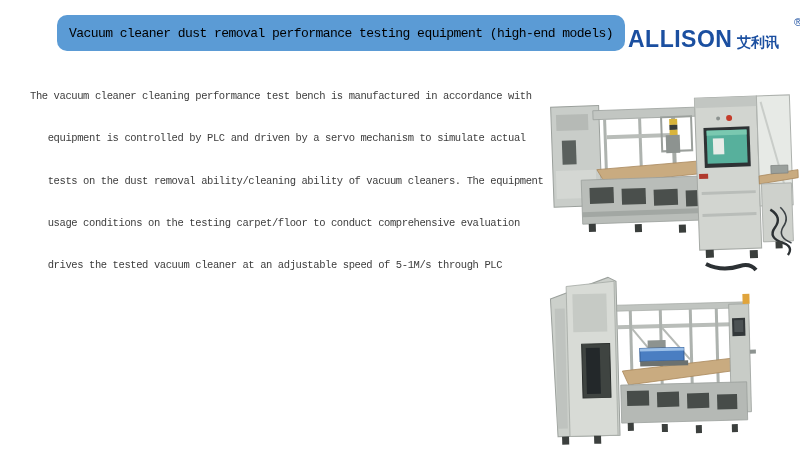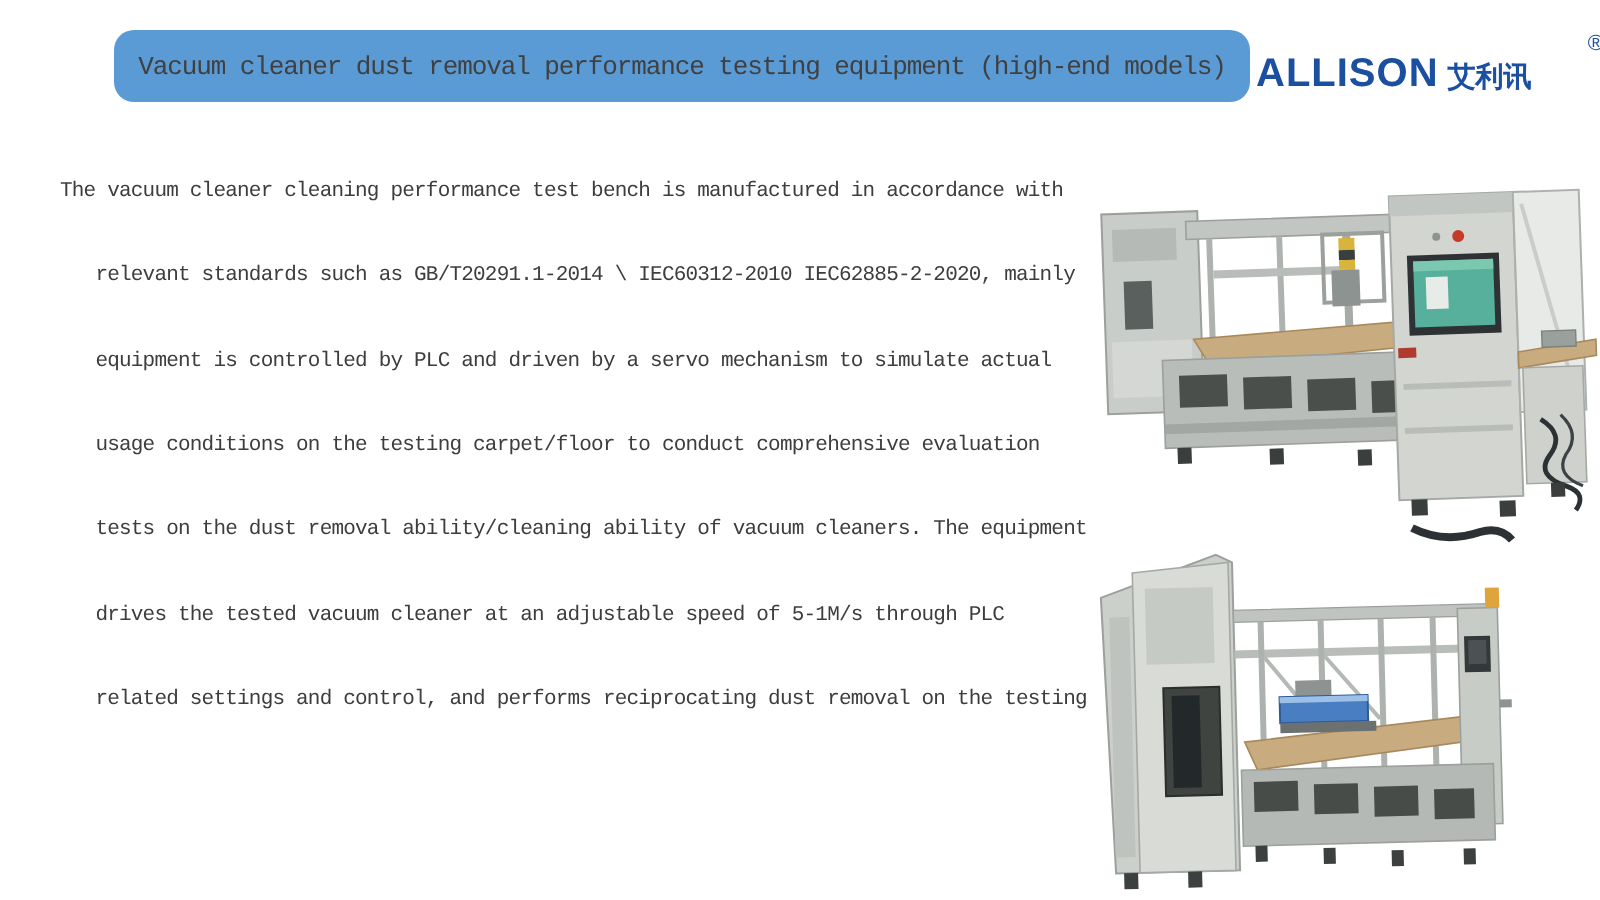--- a/index.html
+++ b/index.html
@@ -6,28 +6,28 @@
   .page {
     position:relative; width:800px; height:450px; background:#ffffff;
     overflow:hidden; font-family:"Liberation Mono","DejaVu Sans Mono",monospace;
   }
   .title-banner {
     position:absolute; left:57px; top:15px; width:568px; height:36px;
     background:#5b9bd5; border-radius:10px;
     display:flex; align-items:center; justify-content:center;
   }
   .title-banner .title-text {
-    color:#404040; font-size:13px; letter-spacing:-0.55px; white-space:pre;
+    color:#000000; font-size:13px; letter-spacing:-0.55px; white-space:pre;
   }
   .logo {
     position:absolute; left:628px; top:26px; width:168px;
     color:#1b4fa0; font-family:"Liberation Sans","DejaVu Sans",sans-serif;
     font-weight:bold; white-space:nowrap;
   }
-  .logo .logo-latin { font-size:20px; letter-spacing:0.5px; }
+  .logo .logo-latin { font-size:23px; letter-spacing:0.5px; }
   .logo .logo-cjk   { font-size:14px; }
   .logo .logo-reg   {
     position:absolute; right:-6px; top:-10px; font-size:11px; font-weight:normal;
   }
   .doc {
     position:absolute; left:30px; top:61px; width:520px;
     font-size:10.5px; letter-spacing:-0.4px; line-height:14.1px;
     color:#3d3d3d; white-space:pre;
   }
   .doc .line { height:14.1px; }
@@ -43,26 +43,24 @@
   </div>
 
   <div class="logo">
     <span class="logo-latin">ALLISON</span>
     <span class="logo-cjk">艾利讯</span>
     <span class="logo-reg">®</span>
   </div>
 
   <div class="doc">
     <div class="line">The vacuum cleaner cleaning performance test bench is manufactured in accordance with</div>
-    <div class="line">   relevant standards such as GB/T20291.1-2014 \ IEC60312-2010 IEC62885-2-2020, mainly</div>
     <div class="line">   equipment is controlled by PLC and driven by a servo mechanism to simulate actual</div>
+    <div class="line">   tests on the dust removal ability/cleaning ability of vacuum cleaners. The equipment</div>
     <div class="line">   usage conditions on the testing carpet/floor to conduct comprehensive evaluation</div>
-    <div class="line">   tests on the dust removal ability/cleaning ability of vacuum cleaners. The equipment</div>
     <div class="line">   drives the tested vacuum cleaner at an adjustable speed of 5-1M/s through PLC</div>
-    <div class="line">   related settings and control, and performs reciprocating dust removal on the testing</div>
     
     
     
     
     
     
     
     
     
     

